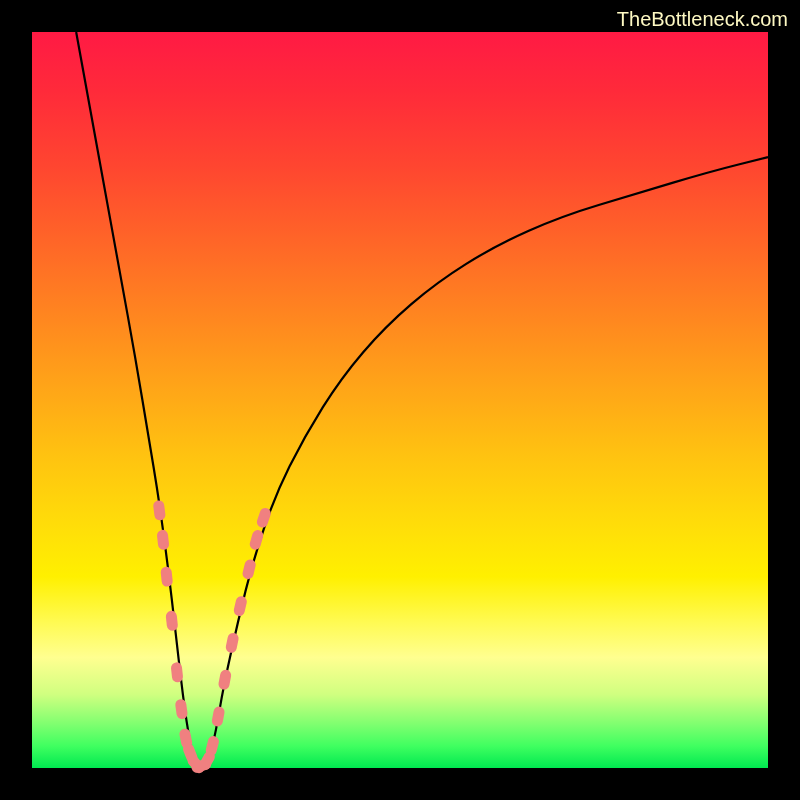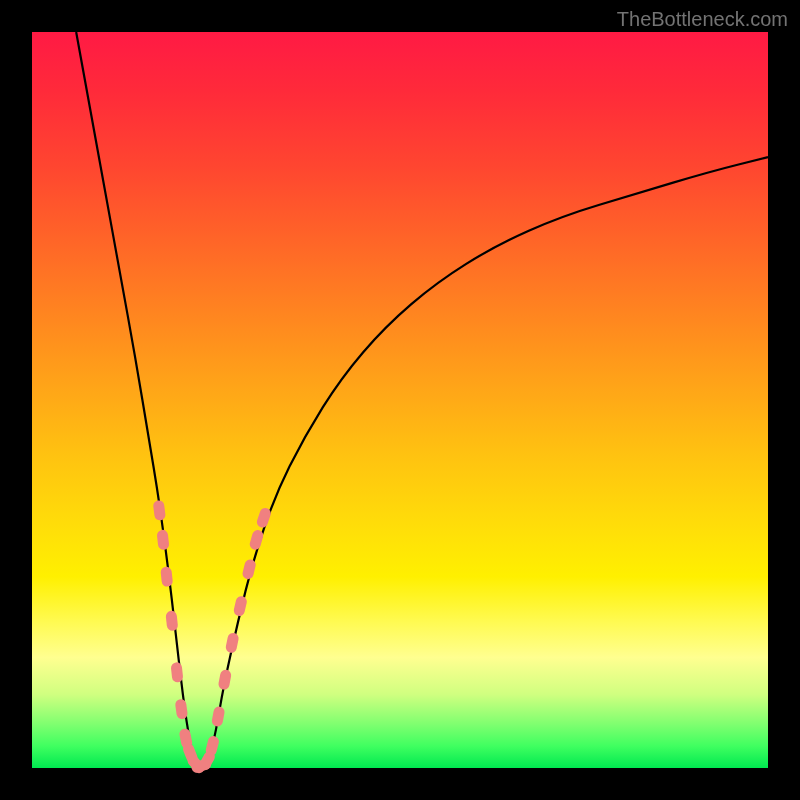--- a/index.html
+++ b/index.html
@@ -11,21 +11,21 @@
       width: 800px;
       height: 800px;
       background: #000;
       position: relative;
       overflow: hidden;
     }
     .watermark {
       position: absolute;
       top: 8px;
       right: 12px;
-      color: #737373;
+      color: #fef9c3;
       font-family: Arial, sans-serif;
       font-size: 20px;
       font-weight: 500;
       z-index: 10;
     }
     .chart-area {
       position: absolute;
       left: 32px;
       top: 32px;
       width: 736px;

